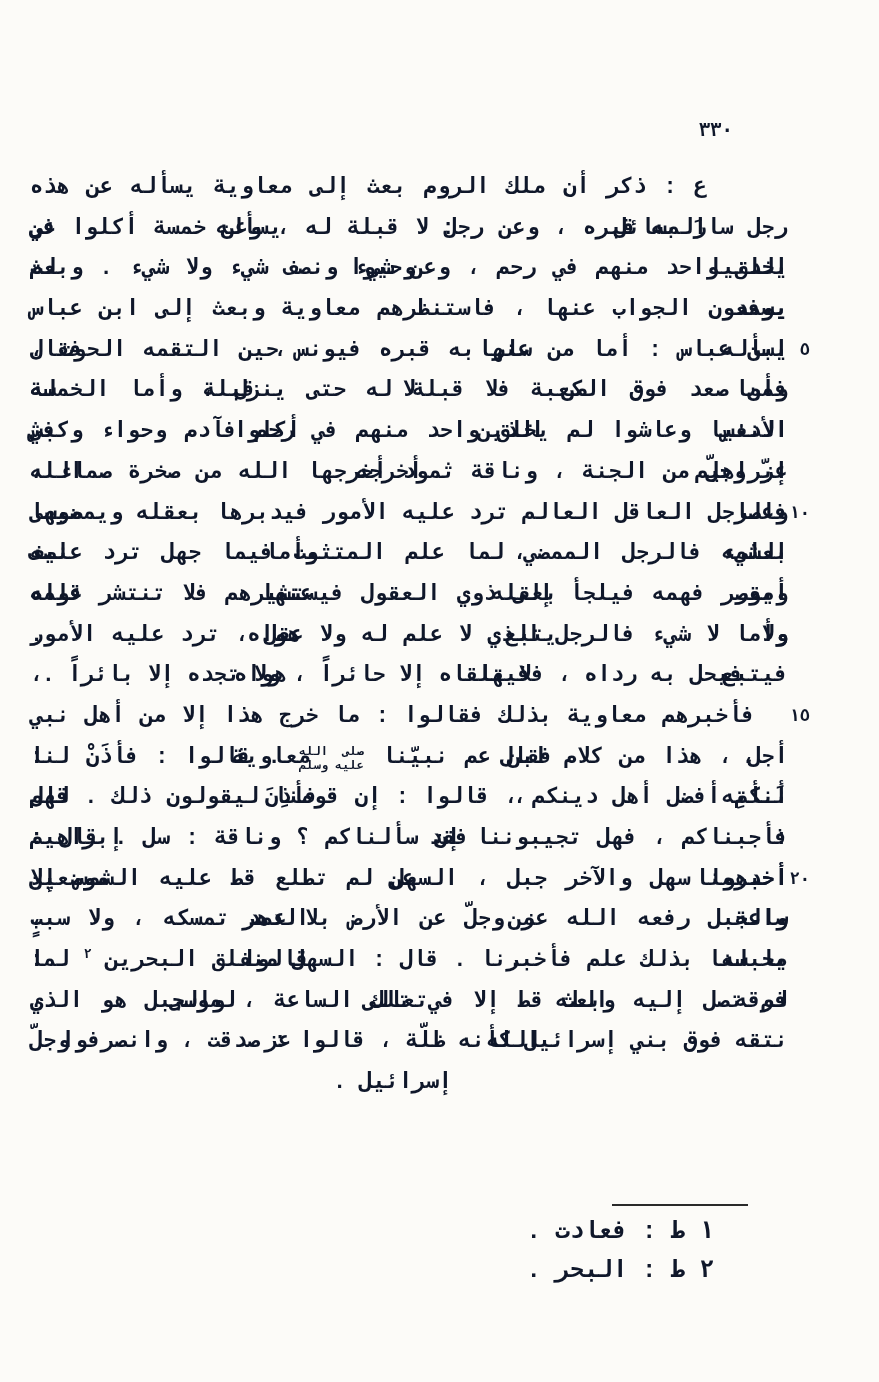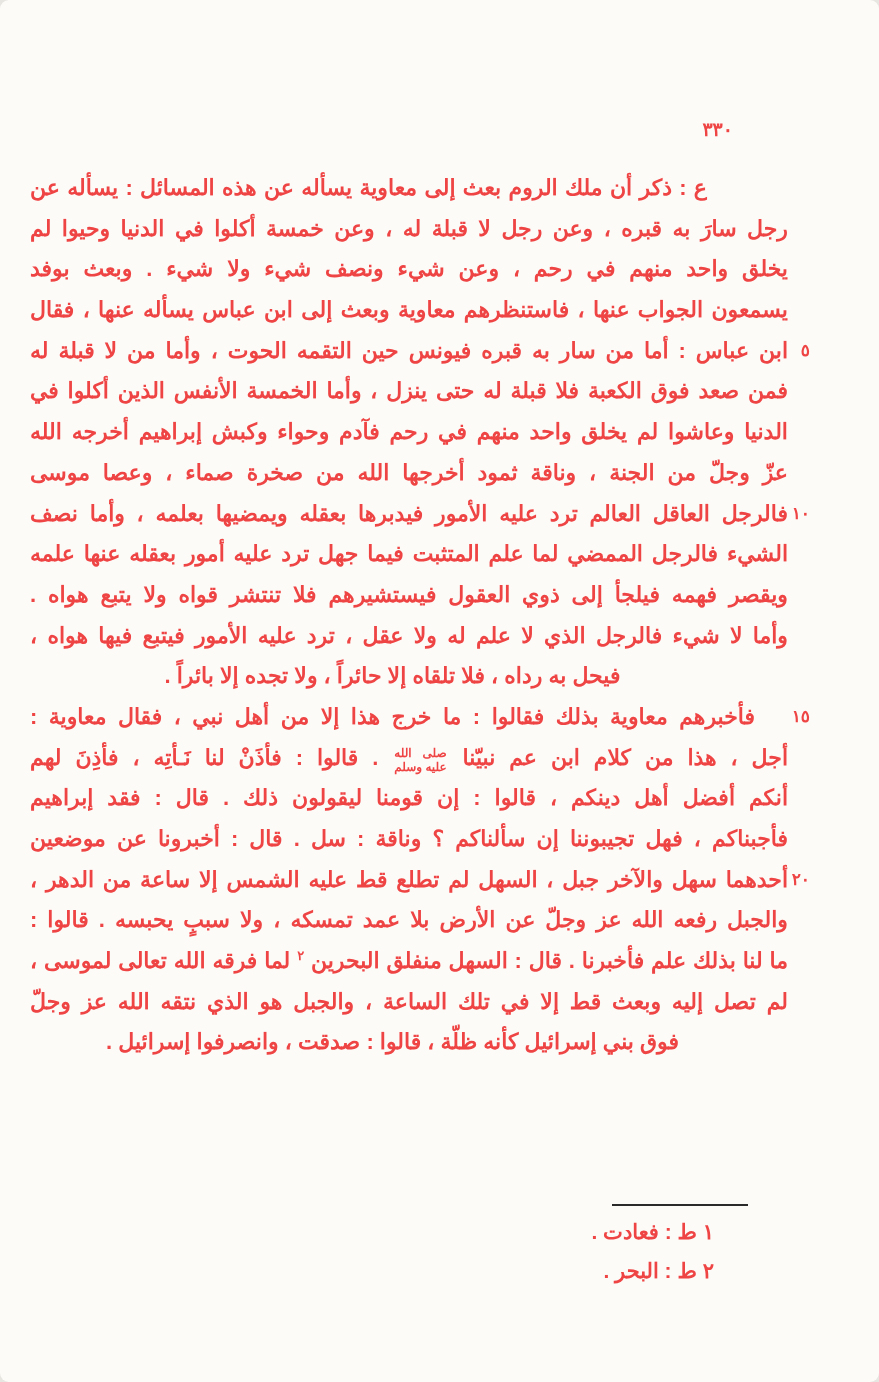--- a/index.html
+++ b/index.html
@@ -1,25 +1,24 @@
 <!DOCTYPE html>
 <html lang="ar" dir="rtl"><head>
 <meta charset="utf-8">
 <style>
   html,body{margin:0;padding:0;background:#e8e6e1;}
   .page{
     position:relative;
     width:879px;height:1382px;
     margin:0;
     background:#fcfbf8;
-    color:#ef4444;
-    font-family:Liberation Sans, sans-serif;
+    color:#0f172a;
+    font-family:Liberation Mono, monospace;
     direction:rtl;
     overflow:hidden;
-    border-radius:9px;
   }
   .page-number{
     position:absolute;
     top:118px;
     right:146px;
     font-size:19px;
     font-weight:bold;
     letter-spacing:3px;
   }
   .text-block{
@@ -63,21 +62,21 @@
     line-height:1.1;
     text-align:center;
     vertical-align:-6px;
     margin:0 2px;
   }
   .footnotes{
     position:absolute;
     top:1196px;
     right:131px;
     width:300px;
-    font-size:21px;
+    font-size:24px;
     font-weight:bold;
   }
   .fn-rule{
     width:136px;
     height:2px;
     background:#2a2a2a;
     margin:8px 0 6px 0;
   }
   .fn-line{
     text-align:right;

